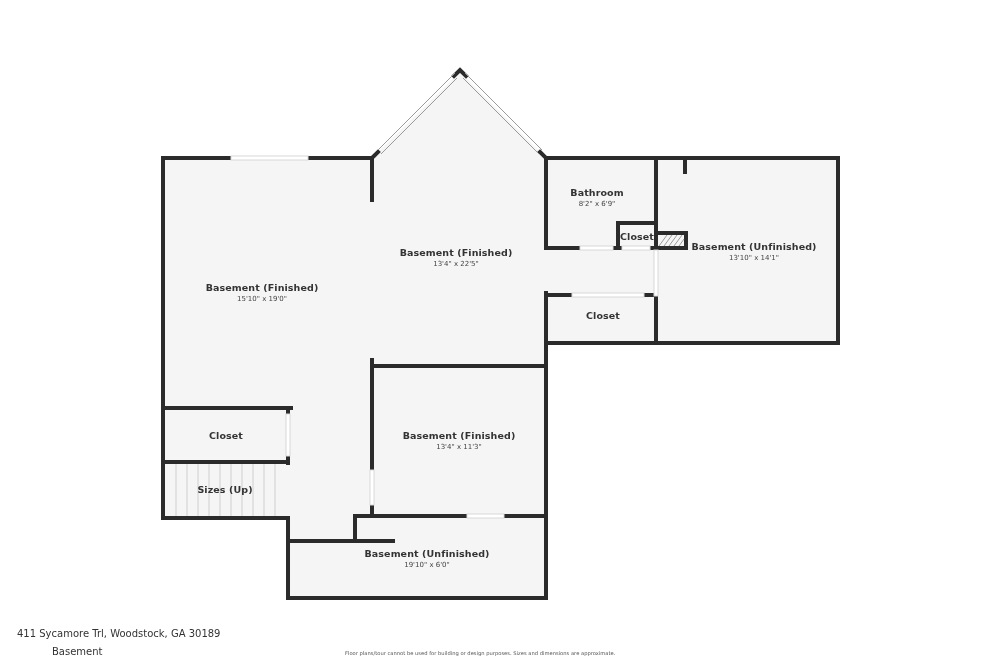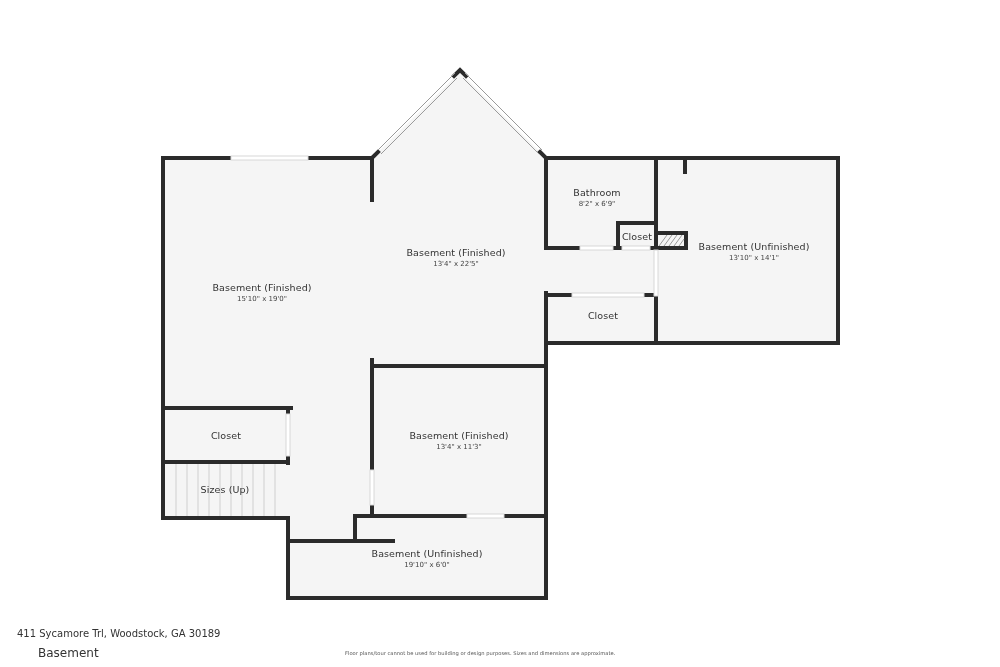--- a/index.html
+++ b/index.html
@@ -1,22 +1,22 @@
 <!DOCTYPE html>
 <html><head>
 <meta charset="utf-8">
 <style>
   html, body { margin:0; padding:0; background:#ffffff; }
   body { width:1000px; height:667px; position:relative; overflow:hidden; font-family:"DejaVu Sans", sans-serif; }
   #plan { position:absolute; left:0; top:0; width:1000px; height:667px; }
   .room-label { position:absolute; transform:translate(-50%,-50%); text-align:center; color:#333; white-space:nowrap; }
-  .room-name { font-size:9.5px; font-weight:400; letter-spacing:0.1px; }
+  .room-name { font-size:9.5px; font-weight:700; letter-spacing:0.1px; }
   .room-dim { font-size:7px; color:#444; margin-top:2px; }
   .footer-address { position:absolute; left:17px; top:628px; font-size:10px; color:#333; }
-  .footer-floor { position:absolute; left:17px; top:646px; font-size:12px; color:#333;padding-left:21px; }
+  .footer-floor { position:absolute; left:31px; top:646px; font-size:10px; color:#333;padding-left:21px; }
   .footer-disclaimer { position:absolute; left:345px; top:650px; font-size:5.2px; color:#555; }
 </style>
 </head>
 <body>
 
 <svg id="plan" viewBox="0 0 1000 667" xmlns="http://www.w3.org/2000/svg">
 
   <g fill="#f5f5f5">
     <polygon points="163,158 372,158 460,72 546,158 546,250 548,250 548,296 546,296 546,516 546,598 288,598 288,518 163,518"></polygon>
     <rect x="546" y="158" width="292" height="185"></rect>

